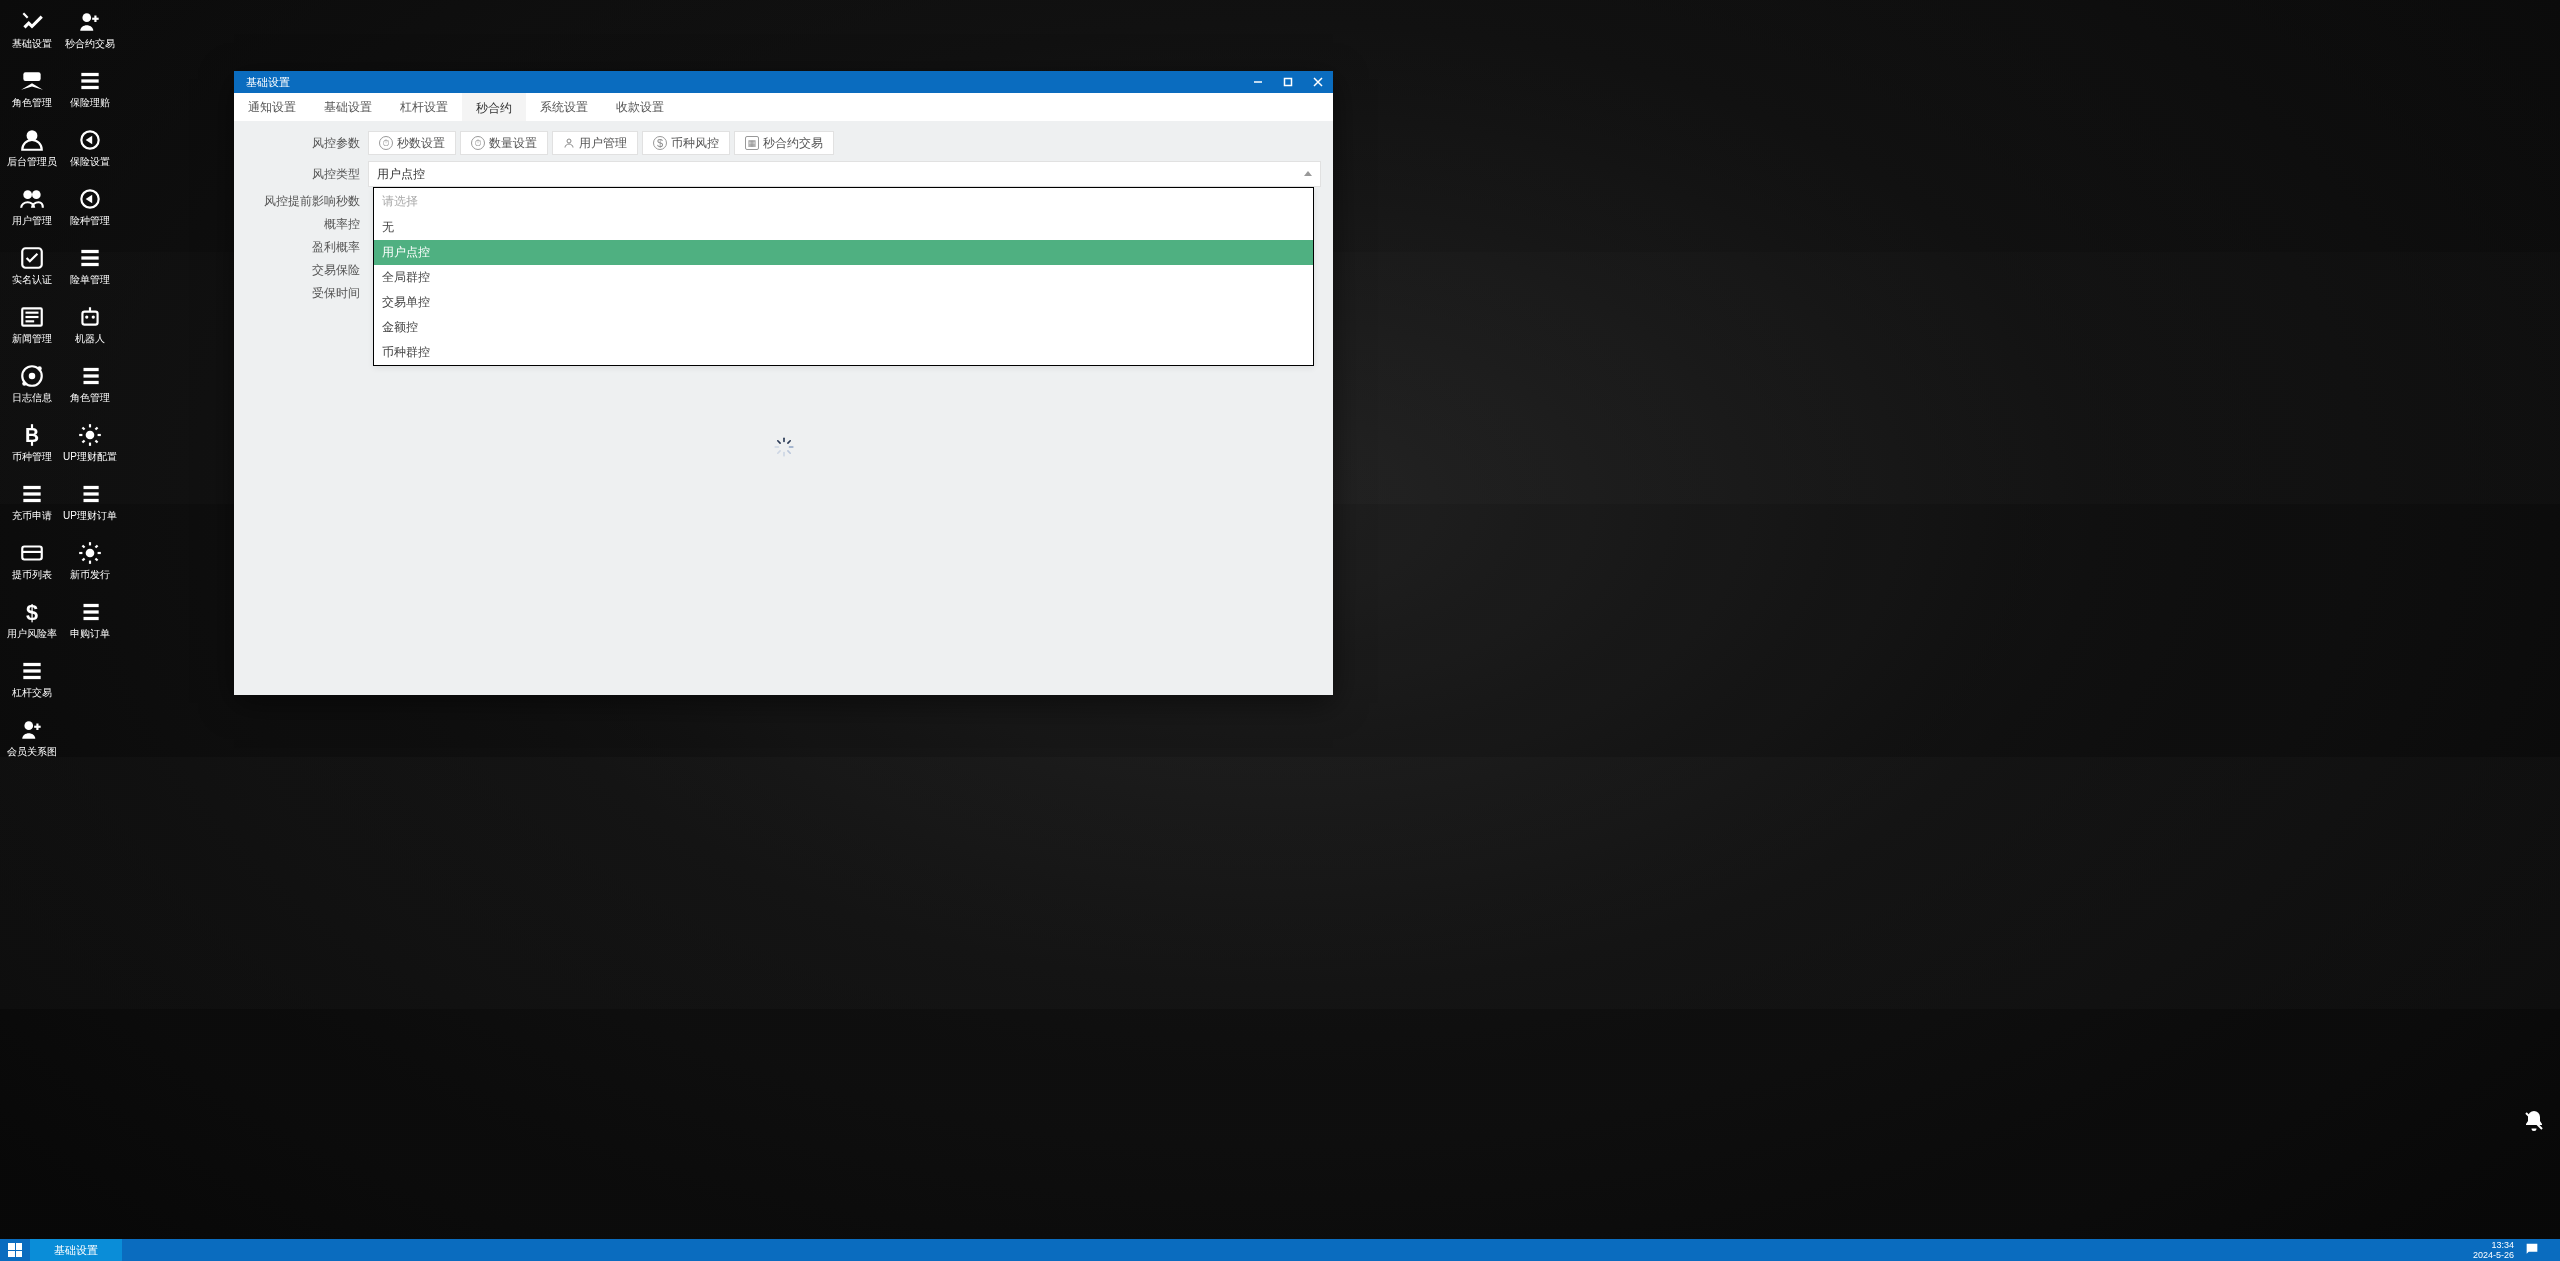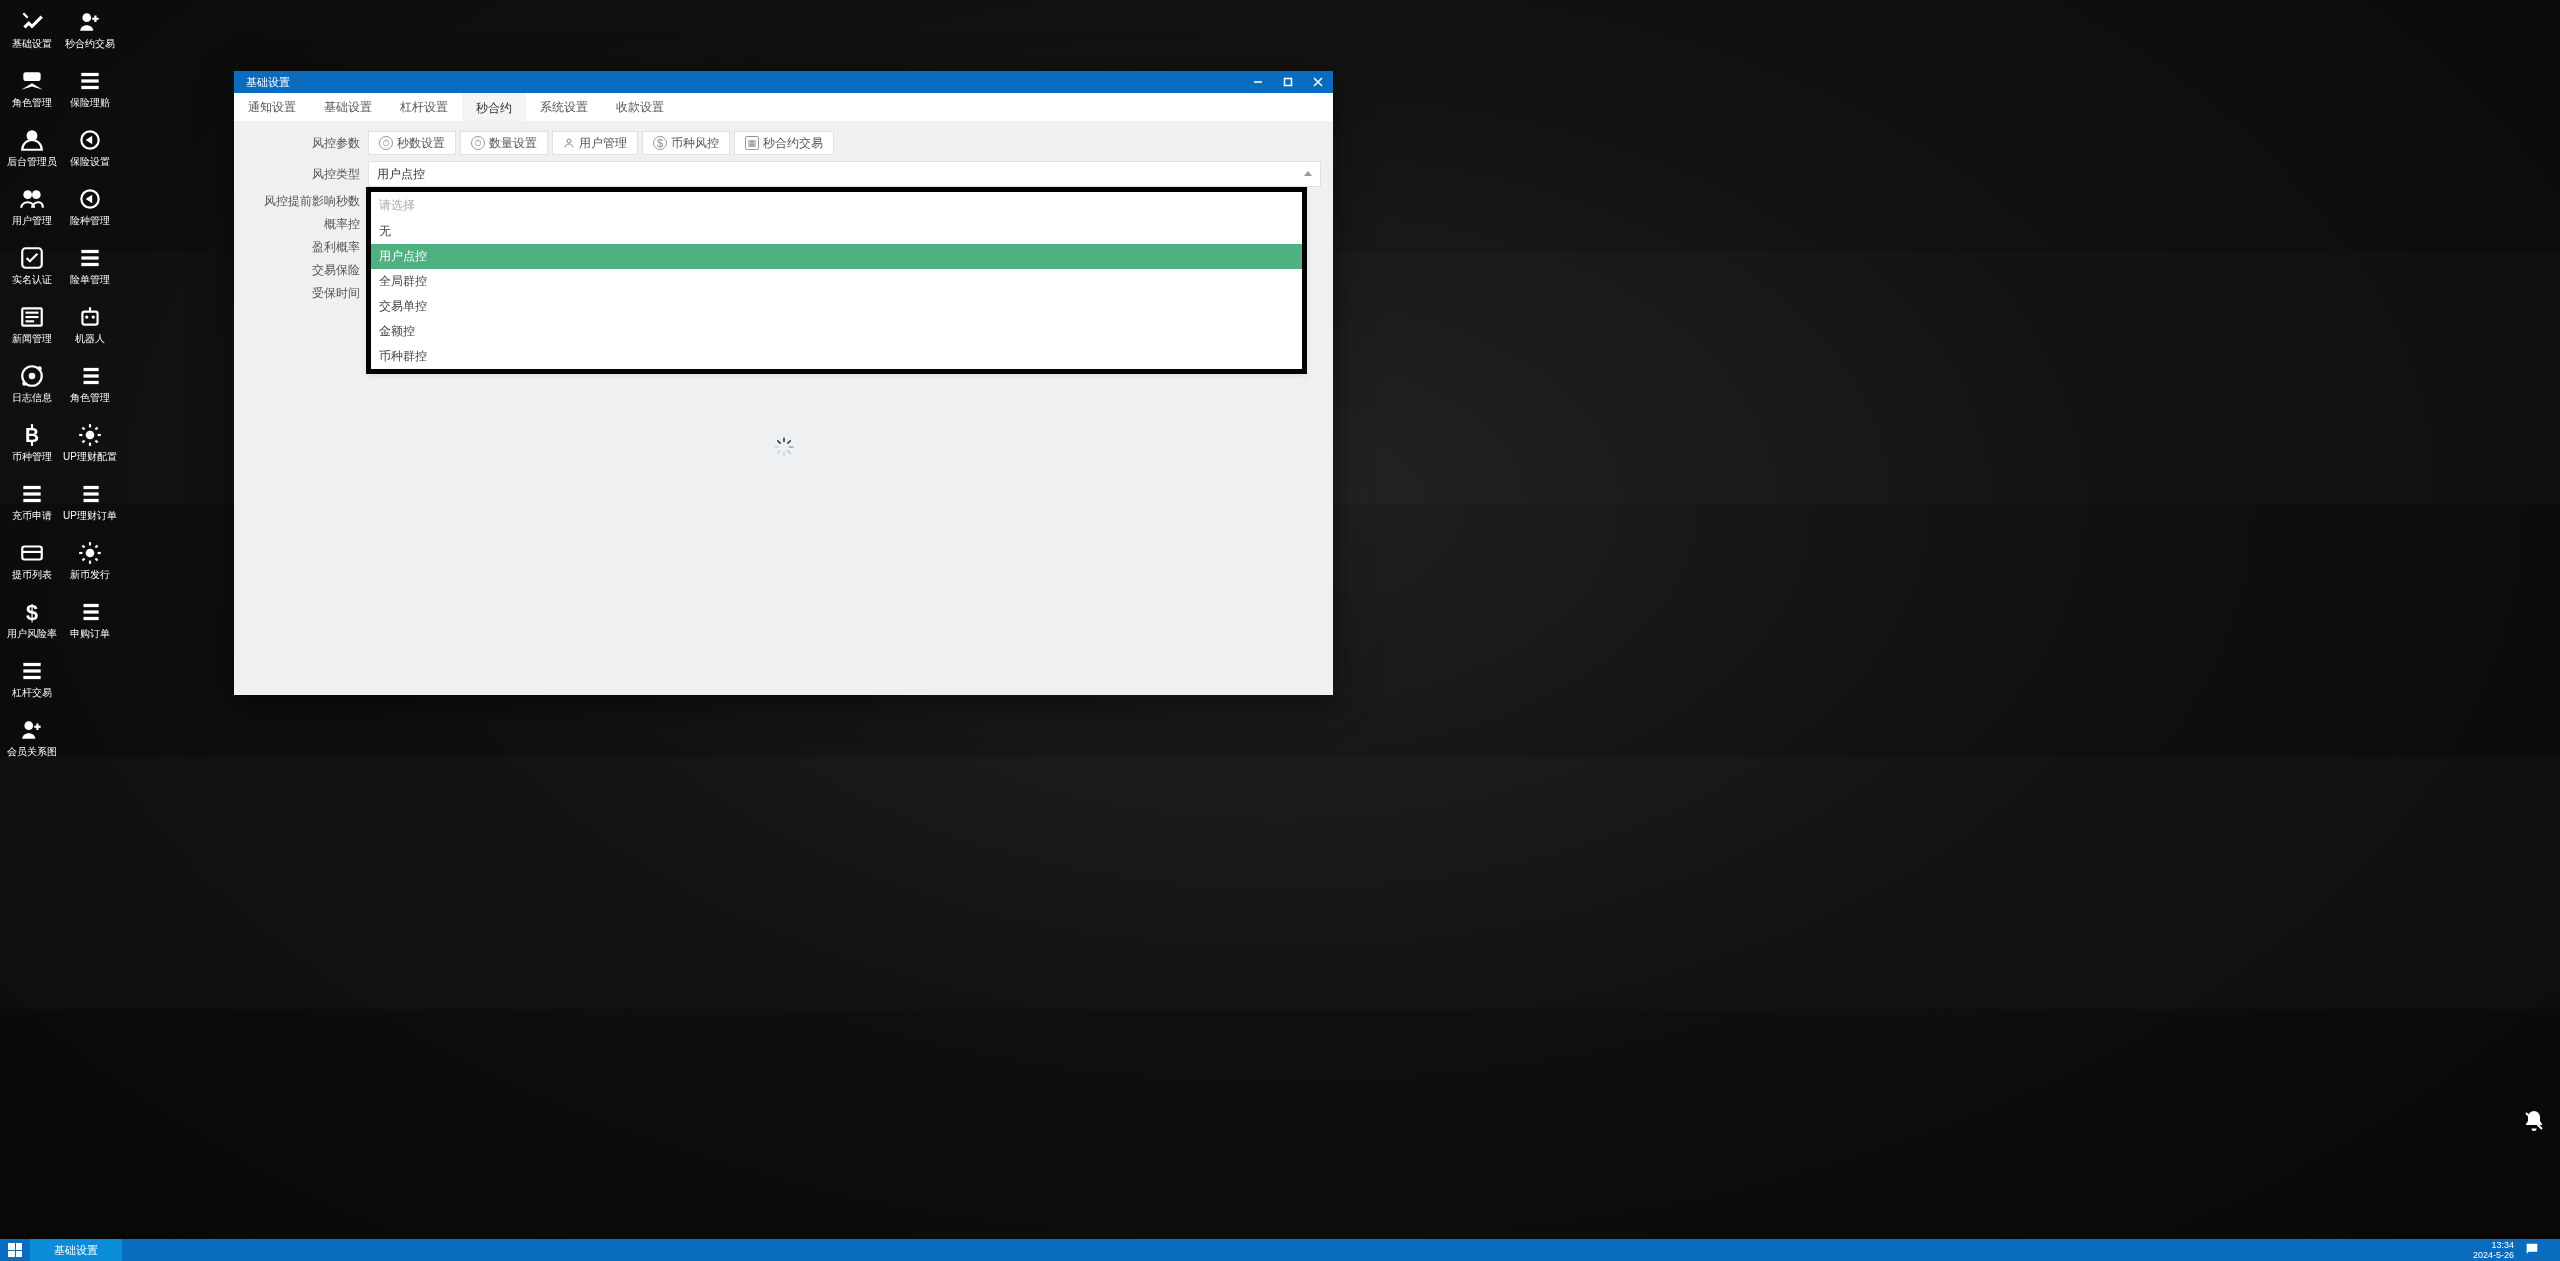--- a/index.html
+++ b/index.html
@@ -109,24 +109,24 @@
     height:26px; padding:0 14px; font-size:12px;
     display:flex; align-items:center; cursor:pointer;
     border:1px solid transparent;
   }
   .btn.primary { background:#0f9488; color:#fff; }
   .btn.default { background:#fff; color:#555; border-color:#dcdcdc; }
 
   
   .dropdown {
     position:absolute;
-    left: 132px; top: 66px;
+    left: 139px; top: 66px;
     width: 941px;
     background:#fff;
-    border:5px solid #000000;
+    border:1px solid #000000;
     box-shadow: 0 2px 6px rgba(0,0,0,.08);
     z-index: 20;
     font-size:12px;
   }
   .dd-search { padding:5px 8px; color:#aaa; }
   .dd-item { padding:4px 8px; color:#444; cursor:pointer; }
   .dd-item.sel { background:#4fb081; color:#fff; }
 
   
   .spinner {

